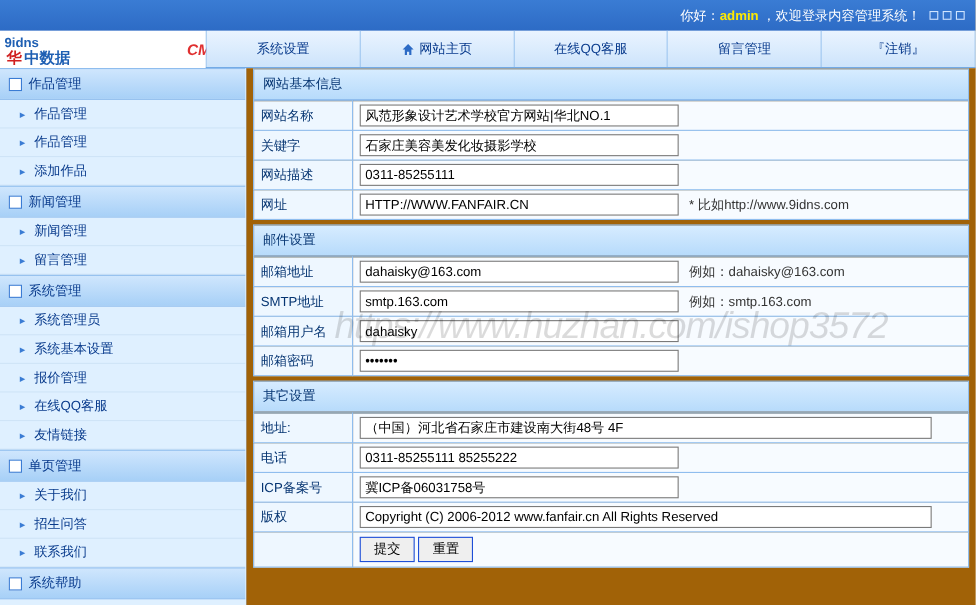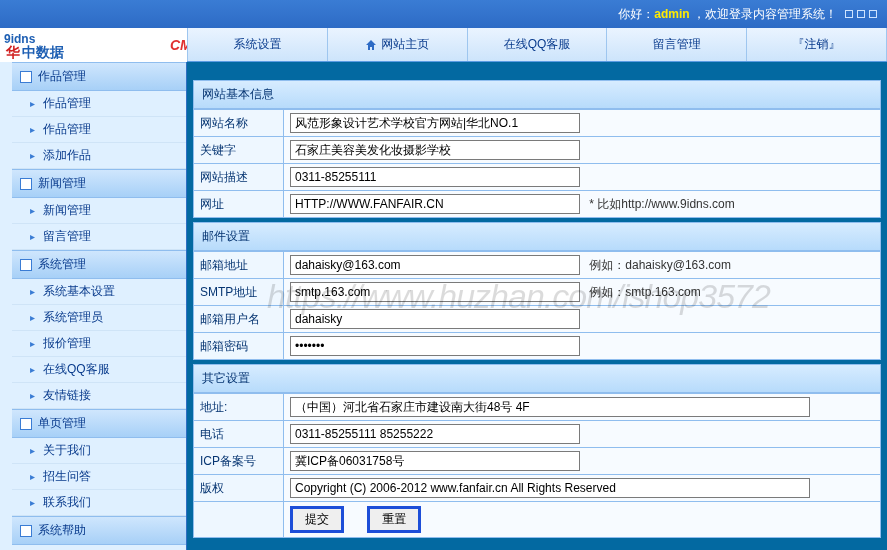--- a/index.html
+++ b/index.html
@@ -17,41 +17,41 @@
 .logo .cms { color: #e03030; font-family: Arial; font-style: italic; font-size: 14px; margin-left: 4px; }
 .logo .glyph { display: flex; align-items: center; }
 .logo .glyph svg { display: block; }
 
 .tabs { flex: 1; display: flex; background: linear-gradient(#eaf4ff, #cde4fb); border-left: 1px solid #9ec6ef; }
 .tab { flex: 1; display: flex; align-items: center; justify-content: center; border-right: 1px solid #9ec6ef; color: #083a8c; cursor: pointer; gap: 4px; }
 .tab .home-icon { width: 12px; height: 12px; }
 
 
 .wrap { display: flex; height: calc(550px - 28px - 34px); }
-.sidebar { width: 187px; border-right: 1px solid #2f6fc3; background: #dff0ff; overflow-y: auto; padding-left: 12px; }
-.main { flex: 1; overflow-y: auto; padding: 18px 6px 20px 6px; background: #0369a1; position: relative; }
+.sidebar { width: 224px; border-right: 1px solid #2f6fc3; background: #dff0ff; overflow-y: auto; }
+.main { flex: 1; overflow-y: auto; padding: 0 6px 20px 6px; background: #a16207; position: relative; }
 
 .side-group .side-head { background: linear-gradient(#cfe6fd, #a7d0f7); border-top: 1px solid #8fbdee; border-bottom: 1px solid #8fbdee; padding: 5px 8px; color: #083a8c; display: flex; align-items: center; gap: 6px; cursor: pointer; }
 .side-group .side-head .icon-doc { width: 12px; height: 12px; background: #fff; border: 1px solid #3a7cd4; position: relative; }
 .side-items a { display: flex; align-items: center; gap: 6px; padding: 4px 8px 4px 18px; color: #083a8c; text-decoration: none; border-bottom: 1px solid #cfe4f7; }
 .side-items a::before { content: "▸"; color: #3a7cd4; font-size: 10px; margin-right: 2px; }
 
 
 .section-head { background: linear-gradient(#d7ecff, #b7dbfb); border: 1px solid #8fbdee; padding: 5px 8px; color: #063572; margin-top: 4px; }
 .section-head:first-child { margin-top: 0; }
 .form-table { width: 100%; border-collapse: collapse; }
 .form-table td { border: 1px solid #8fbdee; padding: 3px 6px; vertical-align: middle; background: #f7fbff; }
 .form-table td.lbl { width: 90px; white-space: nowrap; background: #eef7ff; color: #063572; }
 .form-table input[type=text], .form-table input[type=password] { font-family: inherit; font-size: 12px; padding: 2px 4px; border: 1px solid #7a7a7a; background: #fff; }
 .w300 { width: 290px; }
 .w500 { width: 520px; }
 .hint { color: #333; margin-left: 6px; font-family: Arial, sans-serif; }
 
 .btn-row td { padding: 4px 6px; }
-.btn { font-family: inherit; font-size: 12px; padding: 2px 12px; border: 3px solid #1d4ed8; background: #efefef; cursor: pointer; margin-right: 20px; }
+.btn { font-family: inherit; font-size: 12px; padding: 2px 12px; border: 1px solid #1d4ed8; background: #efefef; cursor: pointer; }
 
 
 .watermark { position: absolute; top: 215px; left: 80px; font-family: Arial; font-size: 34px; color: rgba(0,0,0,0.14); font-style: italic; pointer-events: none; white-space: nowrap; letter-spacing: -1px; }
 </style>
 </head>
 <body>
 
 <div class="topbar">
   <span class="greet">
     <span>你好：</span><b>admin</b><span> ，欢迎登录内容管理系统！</span>
@@ -120,22 +120,22 @@
           <a href="#">新闻管理</a>
           <a href="#">留言管理</a>
         </div>
       </div>
       <div class="side-group">
         <div class="side-head">
           <span class="icon-doc"></span>
           <span>系统管理</span>
         </div>
         <div class="side-items">
+          <a href="#">系统管理员</a>
           <a href="#">系统基本设置</a>
-          <a href="#">系统管理员</a>
           <a href="#">报价管理</a>
           <a href="#">在线QQ客服</a>
           <a href="#">友情链接</a>
         </div>
       </div>
       <div class="side-group">
         <div class="side-head">
           <span class="icon-doc"></span>
           <span>单页管理</span>
         </div>

